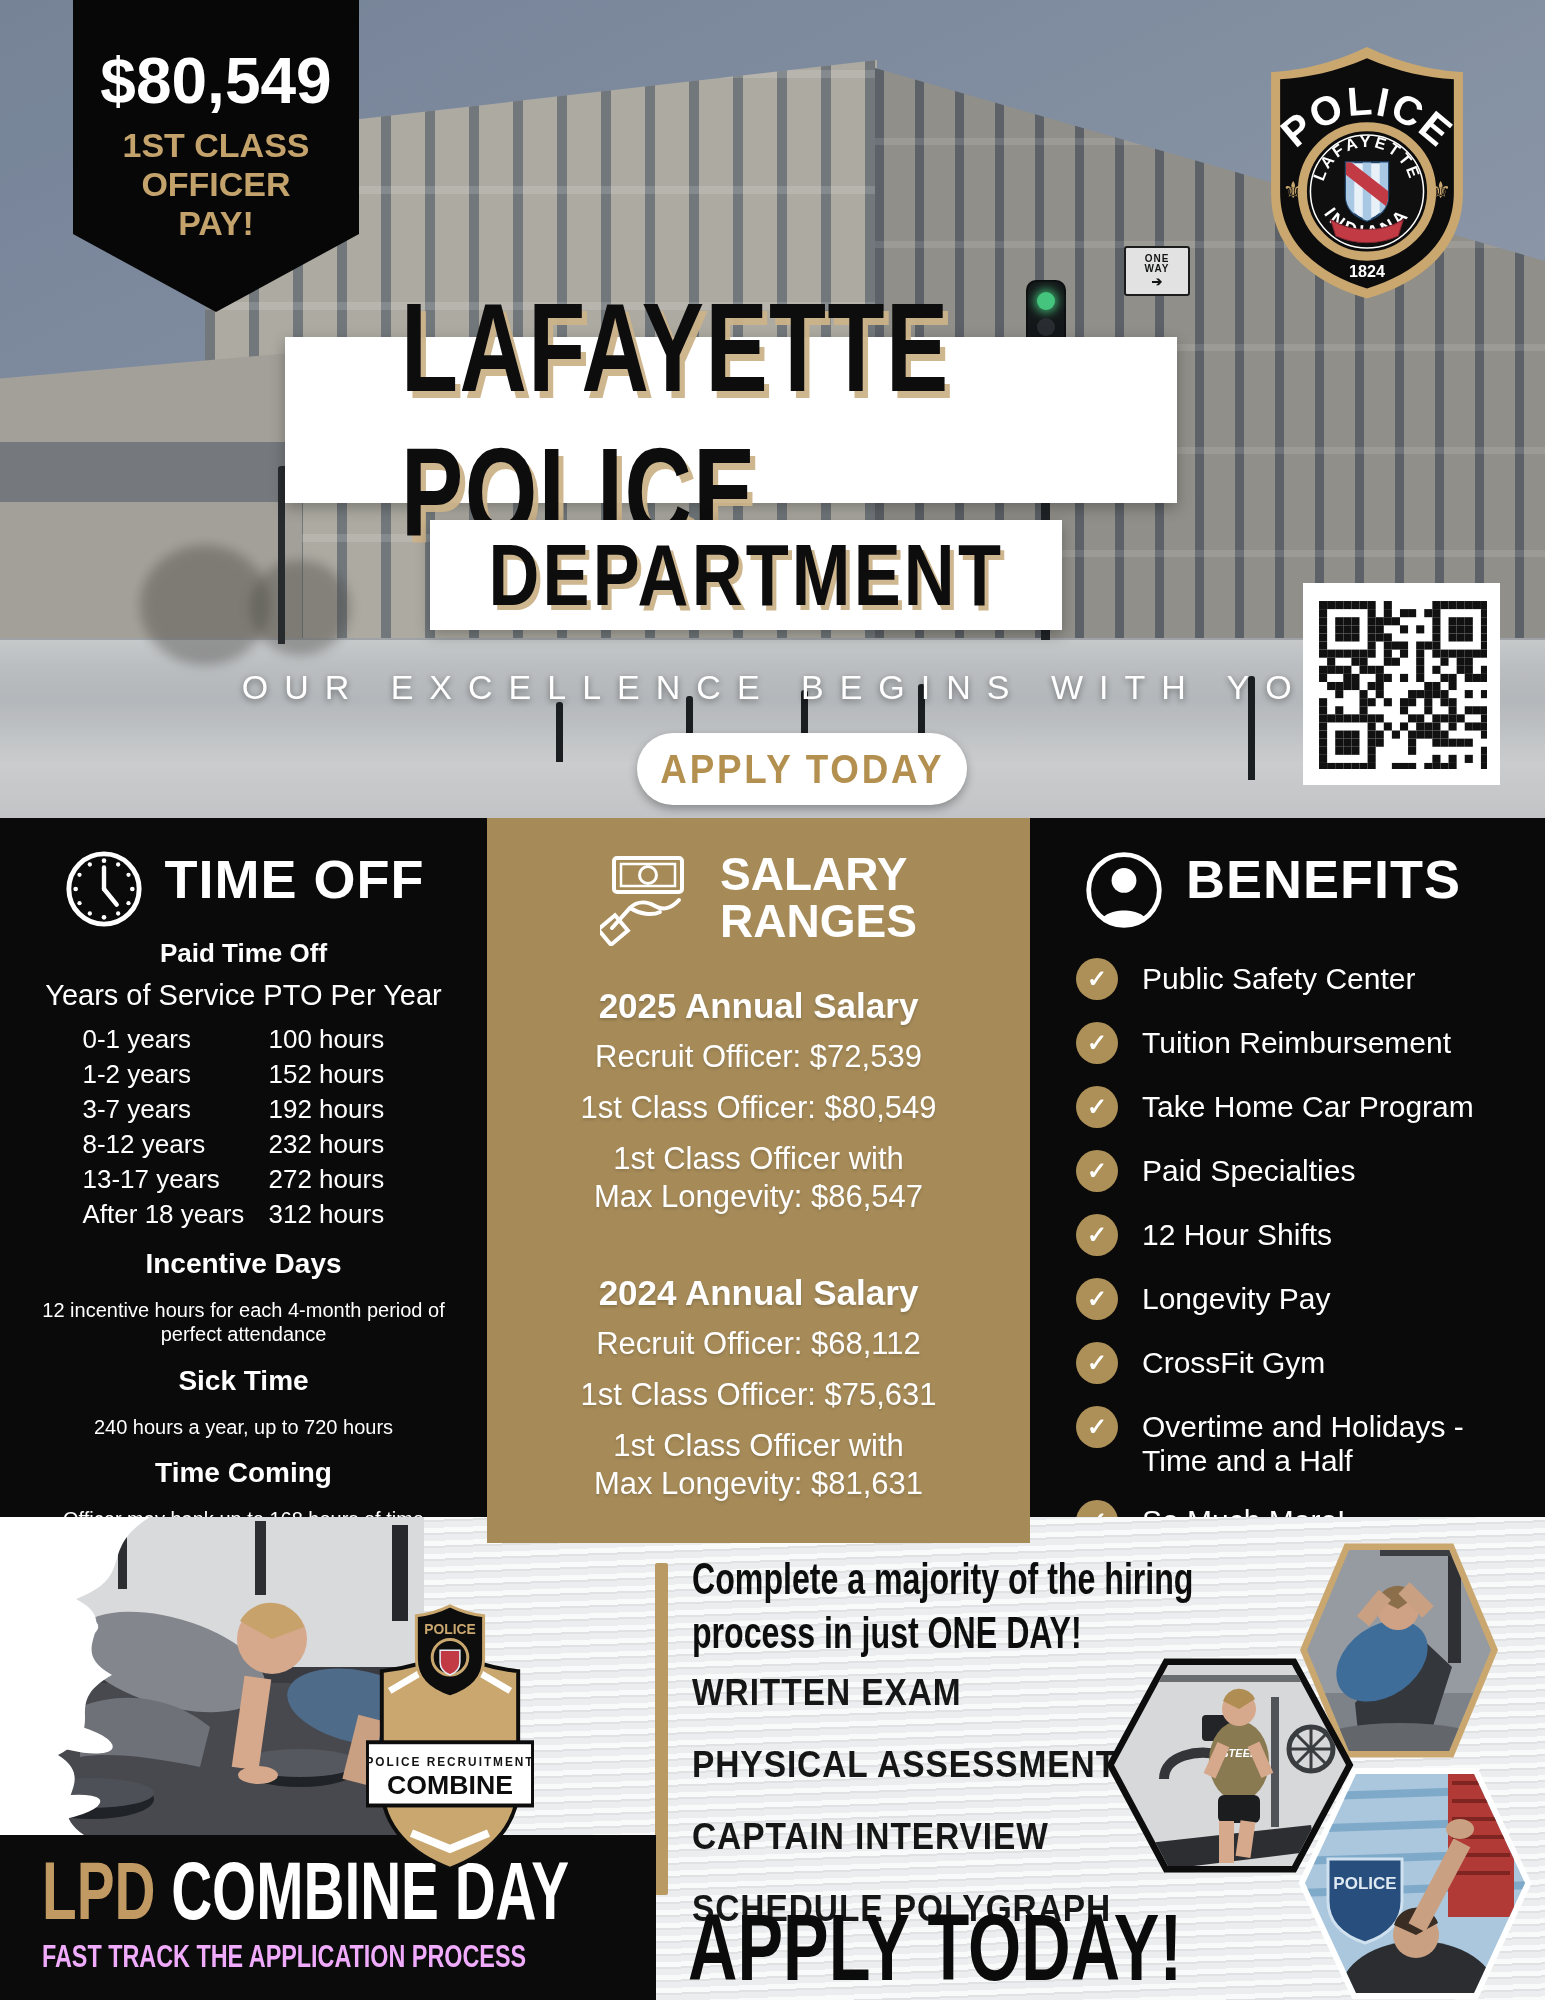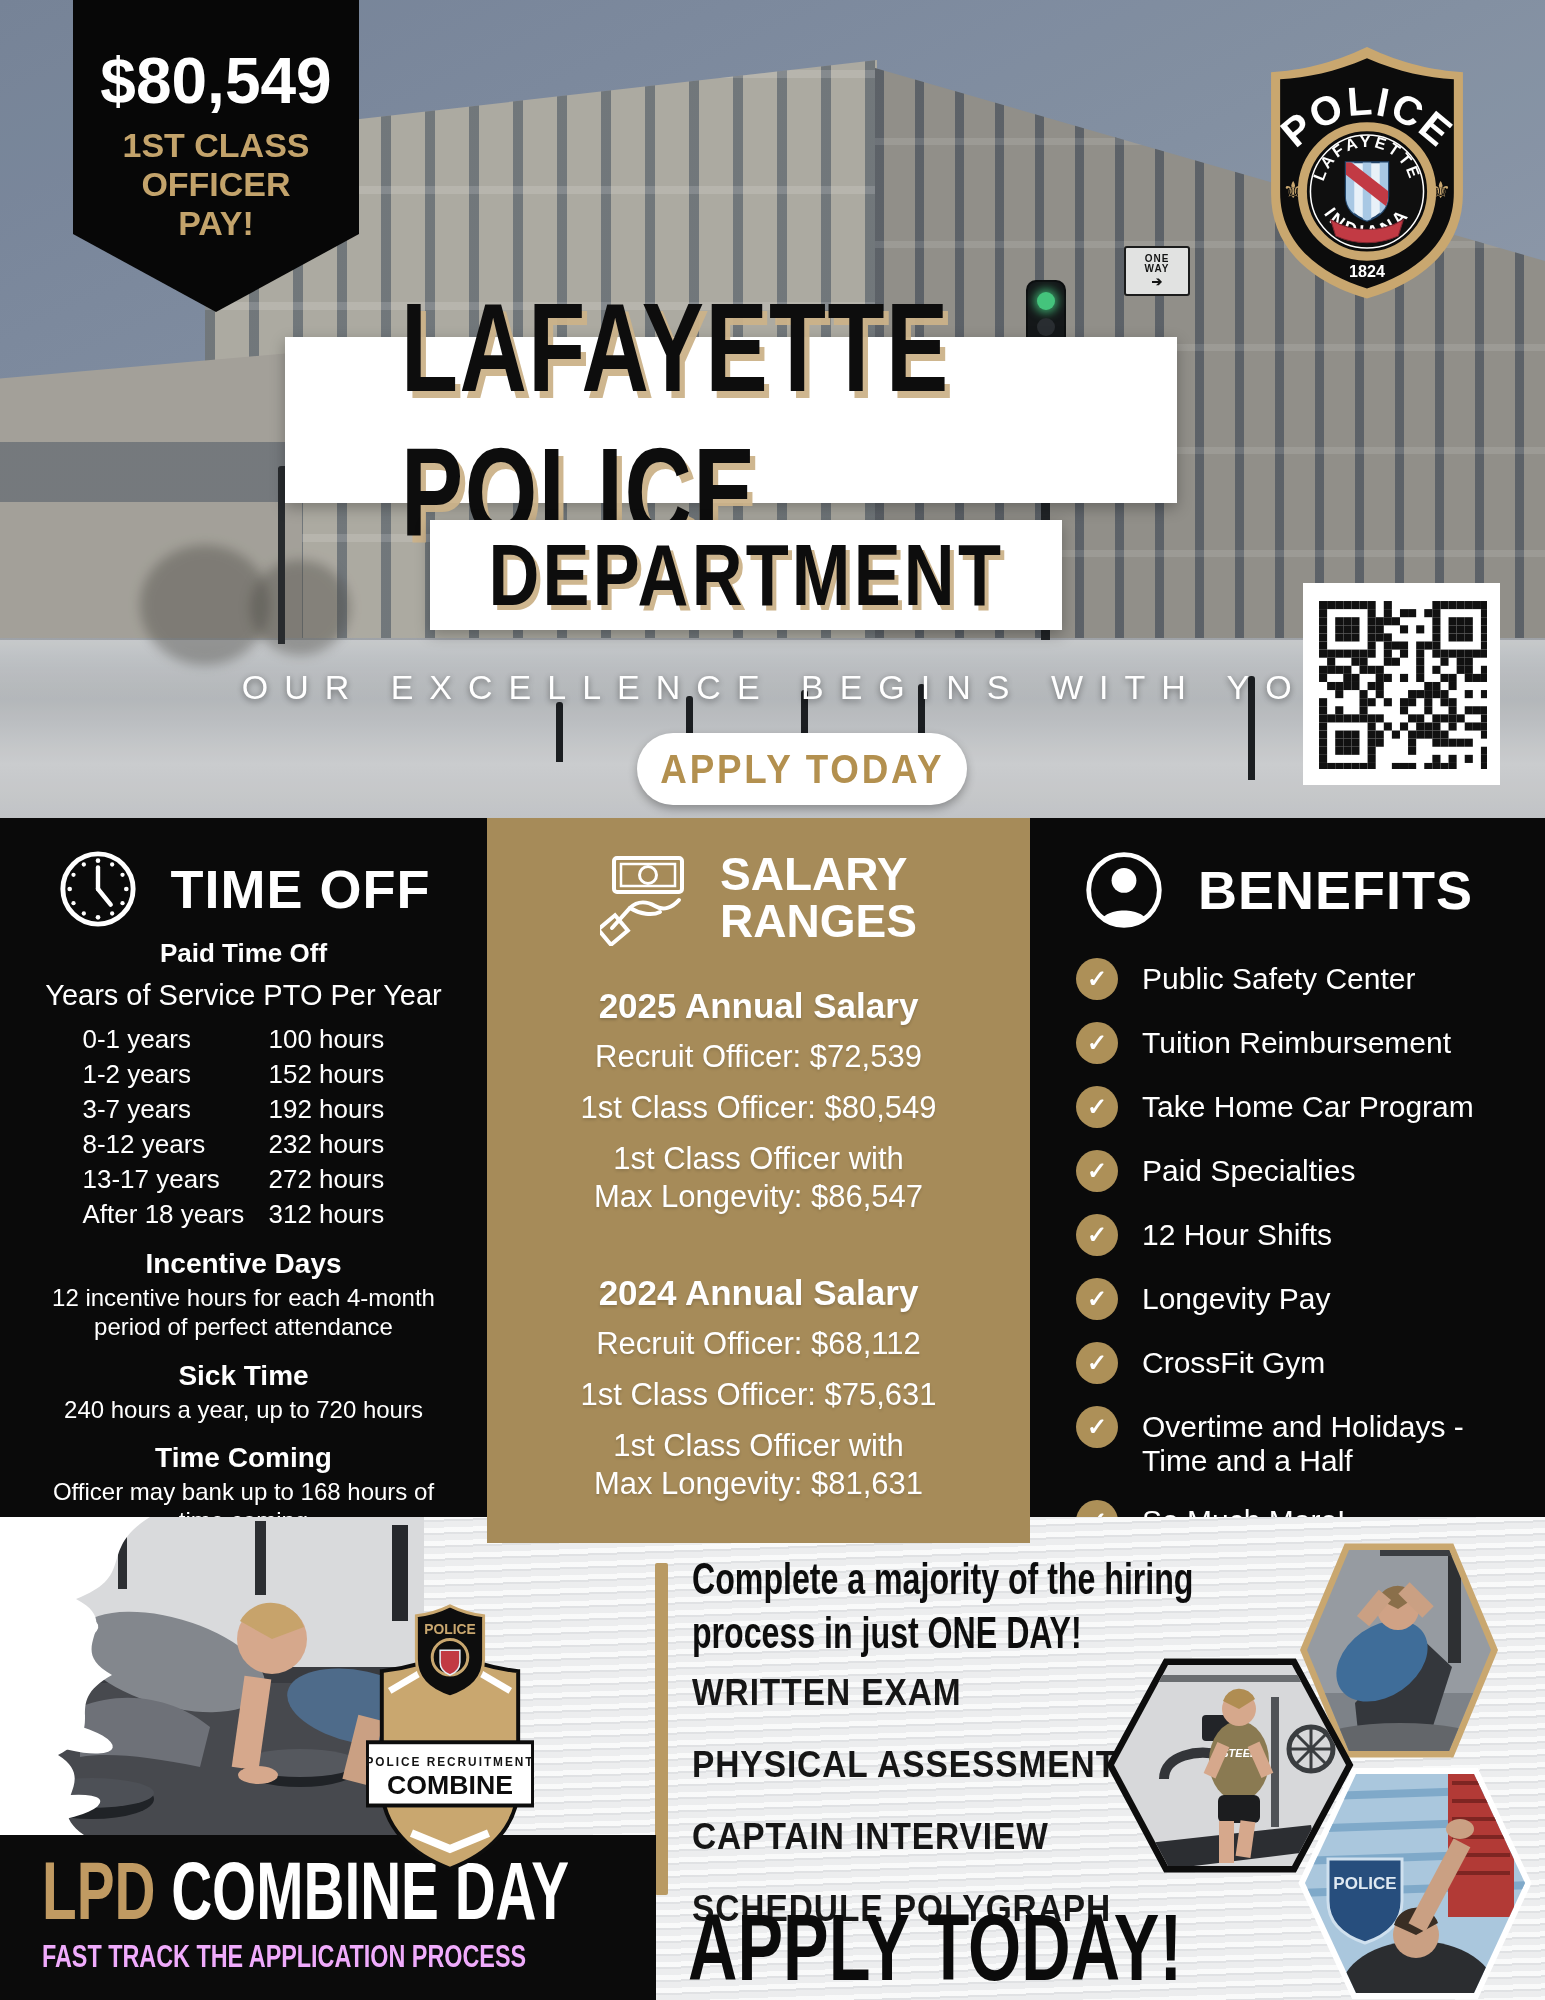--- a/index.html
+++ b/index.html
@@ -74,30 +74,30 @@
   
   .badge-wrap{position:absolute;left:1266px;top:44px;width:202px;height:258px;}
   
   .qr-box{position:absolute;left:1303px;top:583px;width:197px;height:202px;background:#ffffff;
     display:flex;align-items:center;justify-content:center;}
   .qr-box svg{width:170px;height:170px;}
 
   
   .cols-bg{position:absolute;left:0;top:818px;width:1545px;height:699px;background:#0a0a0a;}
   .col-time{position:absolute;left:0;top:818px;width:487px;height:699px;color:#fff;text-align:center;}
-  .col-head{display:flex;align-items:center;justify-content:center;gap:32px;padding-top:30px;}
+  .col-head{display:flex;align-items:flex-start;justify-content:center;gap:20px;padding-top:30px;}
   .col-head svg{width:82px;height:82px;flex:0 0 auto;}
   .col-head .col-title{font-size:54px;font-weight:bold;letter-spacing:1px;}
   .pto-heading{margin-top:8px;font-size:26px;font-weight:bold;}
   .pto-sub{margin-top:10px;font-size:29px;}
   .pto-table{margin:12px auto 0;width:330px;display:grid;grid-template-columns:190px 140px;
     row-gap:4px;font-size:26px;text-align:left;}
   .pto-years{padding-left:4px;}
   .toff-sec-h{margin-top:18px;font-size:28px;font-weight:bold;}
-  .toff-sec-t{margin:3px auto 0;width:430px;font-size:24px;line-height:1.22;}
+  .toff-sec-t{margin:18px auto 0;width:430px;font-size:20px;line-height:1.22;}
 
   .col-gold{position:absolute;left:487px;top:818px;width:543px;height:725px;background:#a68b59;
     color:#fff;text-align:center;z-index:3;}
   .salary-head{display:flex;align-items:center;justify-content:center;gap:24px;padding-top:32px;}
   .salary-head svg{width:96px;height:96px;flex:0 0 auto;}
   .salary-title{font-size:46px;font-weight:bold;line-height:1.02;text-align:left;}
   .sal-group-h{margin-top:40px;font-size:35px;font-weight:bold;text-shadow:0 2px 3px rgba(0,0,0,.18);}
   .sal-line{margin-top:12px;font-size:31px;text-shadow:0 2px 3px rgba(0,0,0,.15);line-height:1.25;}
   .sal-line.twoline{line-height:1.25;}
   .sal-group-h.second{margin-top:56px;}

